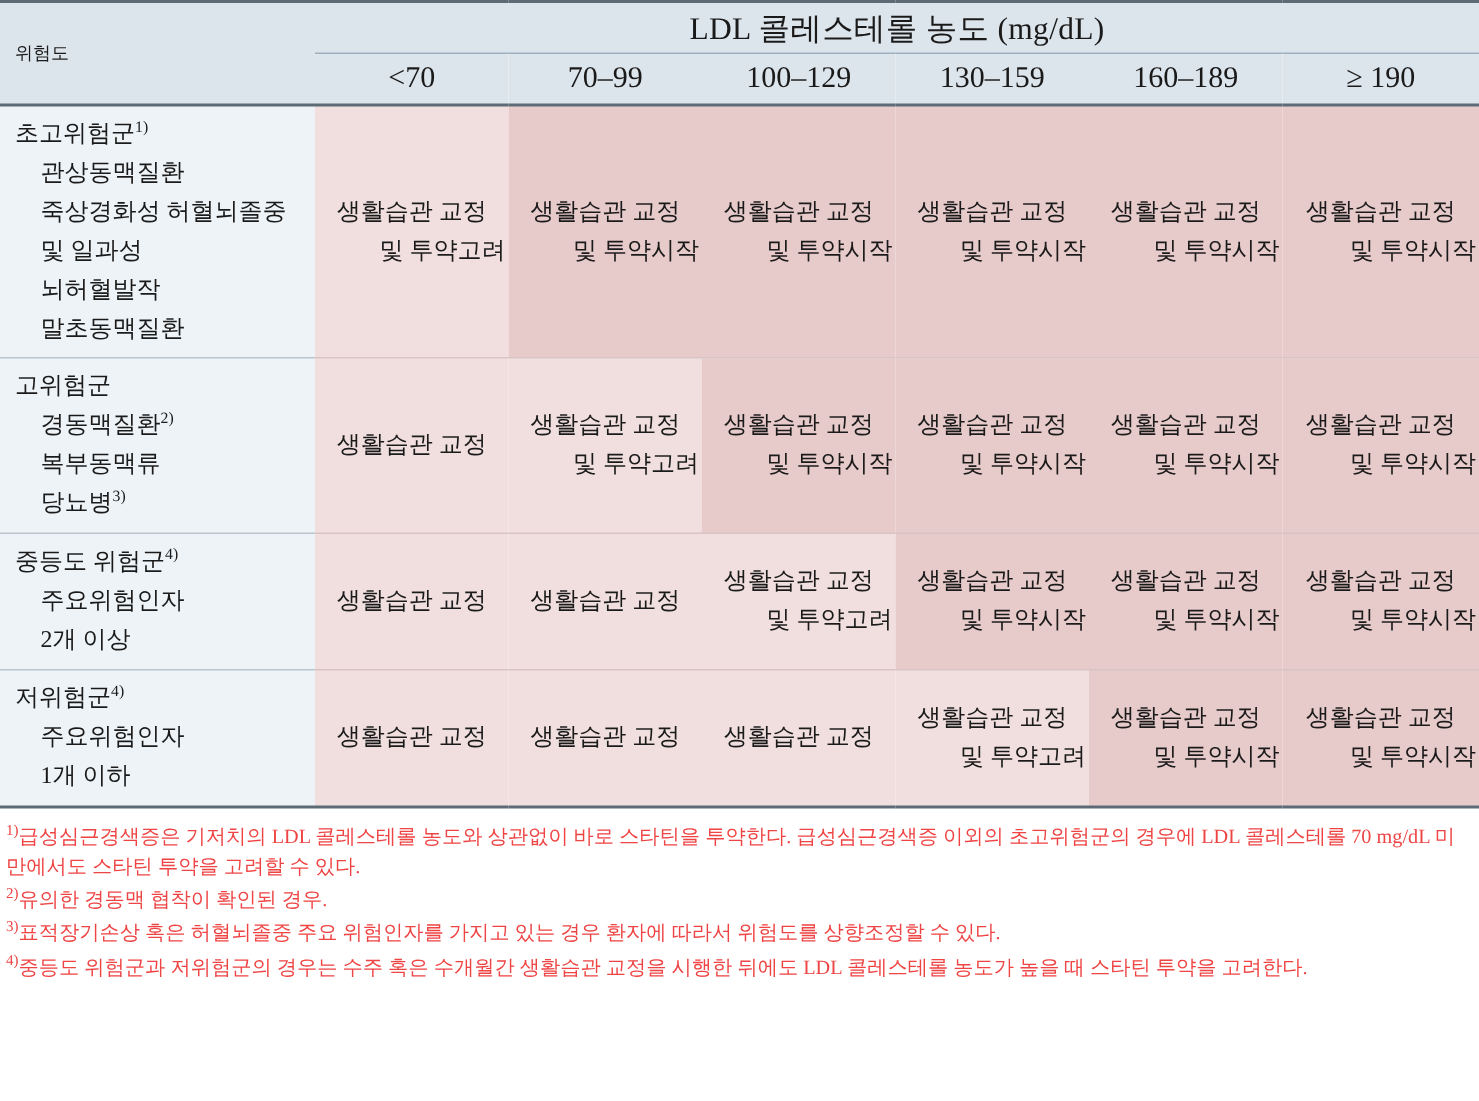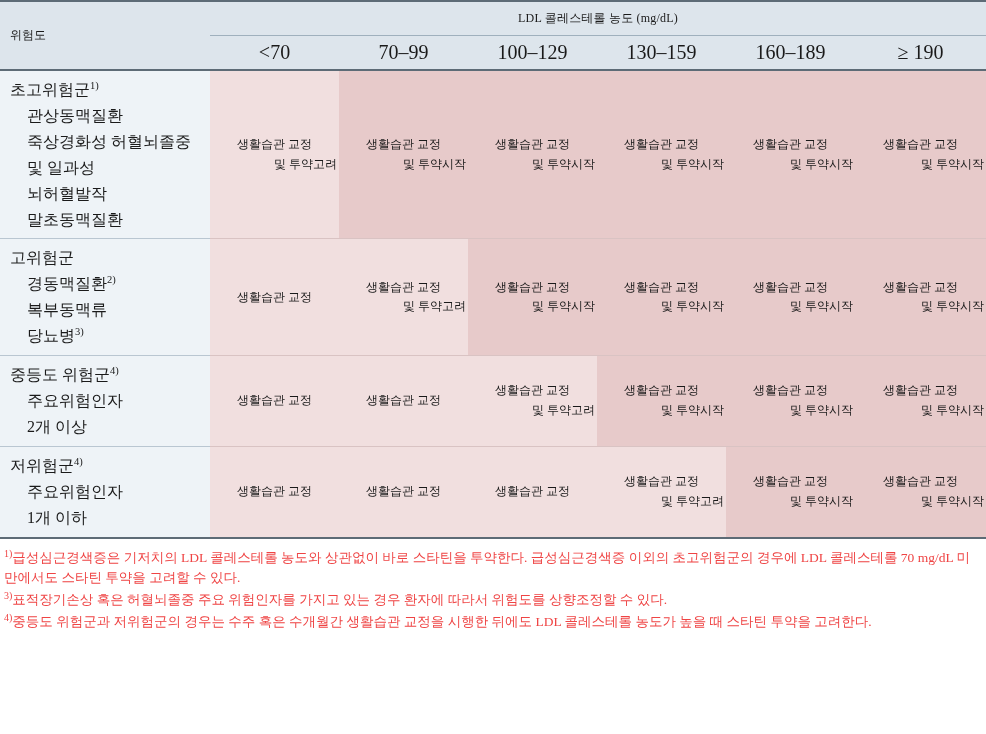--- a/index.html
+++ b/index.html
@@ -31,21 +31,21 @@
     vertical-align: middle;
     font-weight: normal;
   }
   
   .hdr-top {
     background: #dde5ec;
     border-top: 2px solid #5d6b76;
     border-bottom: 1px solid #9fb0bd;
     height: 33px;
     text-align: center;
-    font-size: 12px;
+    font-size: 21px;
     letter-spacing: 0.2px;
   }
   .hdr-risk {
     background: #dde5ec;
     border-top: 2px solid #5d6b76;
     border-bottom: 2px solid #5d6b76;
     font-size: 12px;
     text-align: left;
     padding-left: 10px !important;
     height: 66px;
@@ -69,21 +69,21 @@
   .risk-cell .indent {
     padding-left: 17px;
     display: block;
   }
   .risk-cell sup {
     font-size: 10.5px;
     vertical-align: super;
     line-height: 0;
   }
   .rec {
-    font-size: 12px;
+    font-size: 16px;
     text-align: center;
     line-height: 1.62;
     border-bottom: 1px solid #d9c3c3;
     padding: 6px 2px !important;
   }
   .rec .l2 { display: block; text-align: right; }
   
   .tone-1 { background: #f1dfdf; }
   .tone-2 { background: #e7caca; }
   .lastrow .rec, .lastrow .risk-cell {
@@ -265,17 +265,18 @@
         <td class="rec tone-2">
           <span>생활습관 교정</span>
           <span class="l2">및 투약시작</span>
         </td>
       </tr>
     </tbody>
   </table>
 
   <div class="notes">
     <p><sup>1)</sup><span>급성심근경색증은 기저치의 LDL 콜레스테롤 농도와 상관없이 바로 스타틴을 투약한다. 급성심근경색증 이외의 초고위험군의 경우에 LDL 콜레스테롤 70 mg/dL 미만에서도 스타틴 투약을 고려할 수 있다.</span></p>
+    <p><sup>2)</sup><span>유의한 경동맥 협착이 확인된 경우.</span></p>
     <p><sup>3)</sup><span>표적장기손상 혹은 허혈뇌졸중 주요 위험인자를 가지고 있는 경우 환자에 따라서 위험도를 상향조정할 수 있다.</span></p>
     <p><sup>4)</sup><span>중등도 위험군과 저위험군의 경우는 수주 혹은 수개월간 생활습관 교정을 시행한 뒤에도 LDL 콜레스테롤 농도가 높을 때 스타틴 투약을 고려한다.</span></p>
   </div>
 
 </div>
 
 </body></html>

